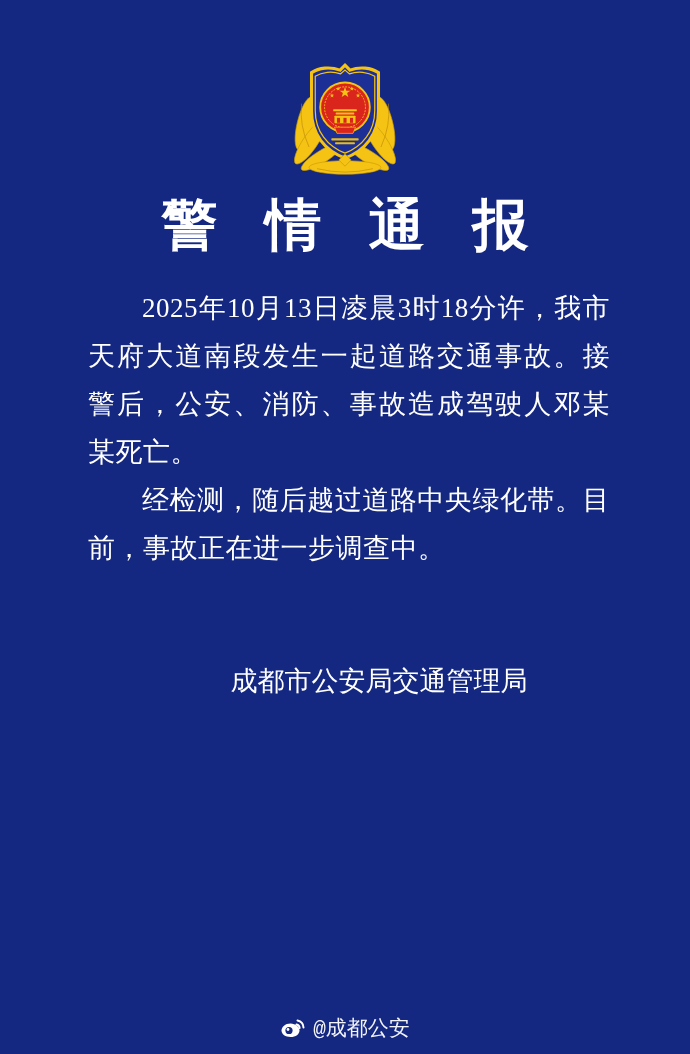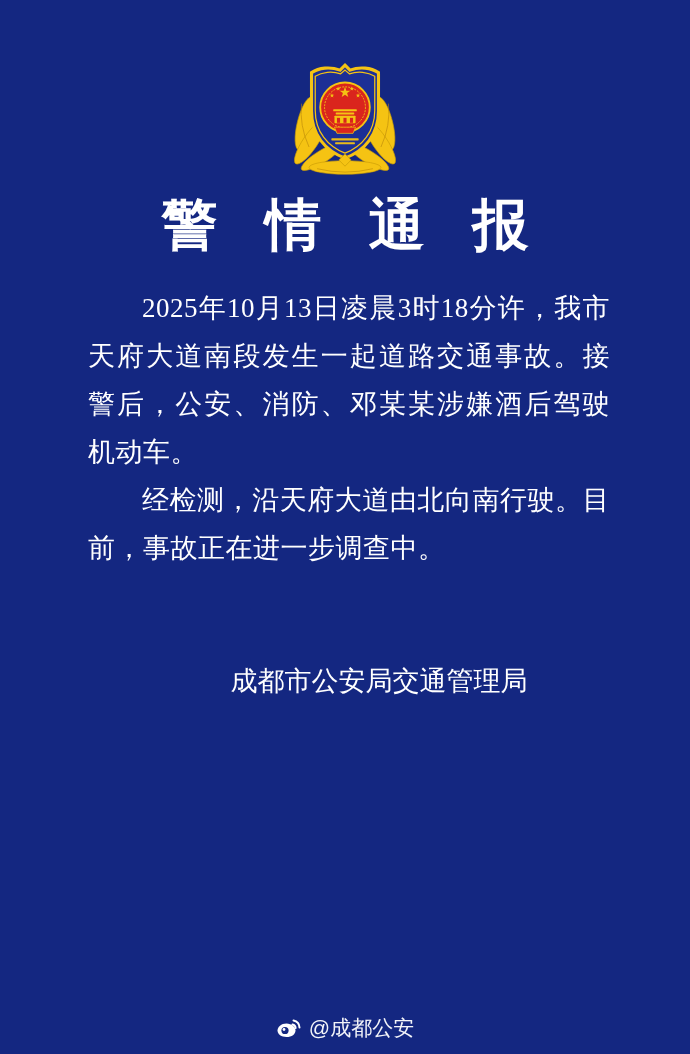--- a/index.html
+++ b/index.html
@@ -50,21 +50,21 @@
     position: absolute;
     left: 0;
     right: 0;
     bottom: 12px;
     display: flex;
     align-items: center;
     justify-content: center;
     gap: 7px;
     font-size: 21px;
     color: rgba(255,255,255,0.95);
-    font-family: Liberation Sans, sans-serif;
+    font-family: Liberation Mono, monospace;
   }
   .watermark .weibo-svg { display: block; }
 </style>
 </head>
 <body>
 
 <div class="page">
 
   <svg class="emblem" width="124" height="124" viewBox="0 0 200 200" aria-hidden="true">
     <defs>
@@ -118,22 +118,22 @@
       <rect x="78" y="136" width="44" height="3.5" rx="1"></rect>
       <rect x="84" y="142.5" width="32" height="3" rx="1"></rect>
     </g>
 
     <rect x="93" y="164" width="14" height="14" fill="#F5C313" stroke="#C79B06" transform="rotate(45 100 171)"></rect>
   </svg>
 
   <h1 class="title">警 情 通 报</h1>
 
   <div class="content">
-    <p>2025年10月13日凌晨3时18分许，我市天府大道南段发生一起道路交通事故。接警后，公安、消防、邓某某涉嫌酒后驾驶机动车。</p>
-    <p>经检测，沿天府大道由北向南行驶。目前，事故正在进一步调查中。</p>
+    <p>2025年10月13日凌晨3时18分许，我市天府大道南段发生一起道路交通事故。接警后，公安、消防、事故造成驾驶人邓某某死亡。</p>
+    <p>经检测，随后越过道路中央绿化带。目前，事故正在进一步调查中。</p>
   </div>
 
   <div class="signature">
     <div>成都市公安局交通管理局</div>
 
   </div>
 
   <div class="watermark">
     <svg class="weibo-svg" width="26" height="24" viewBox="0 0 26 24" aria-hidden="true">
       <g fill="none" stroke="#ffffff" stroke-width="2" stroke-linecap="round">

